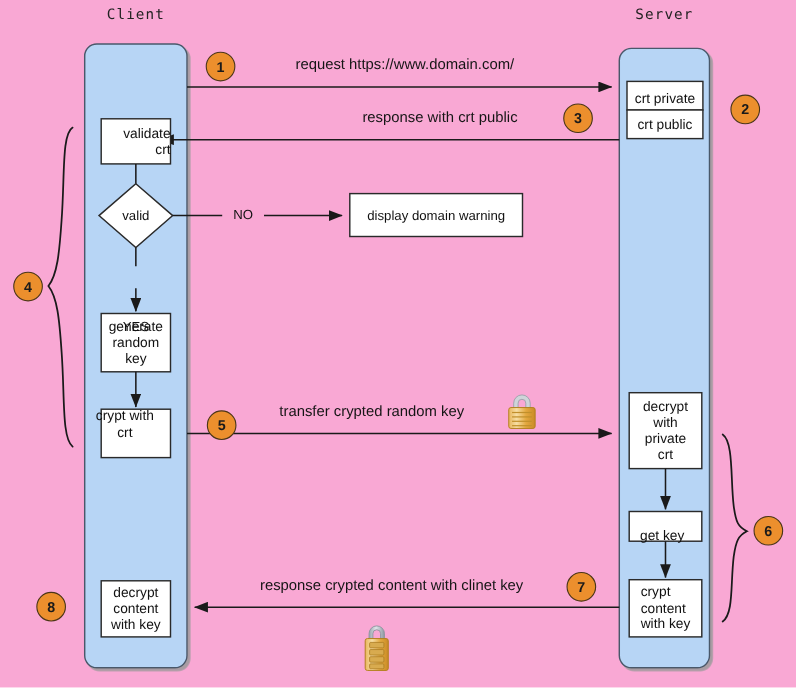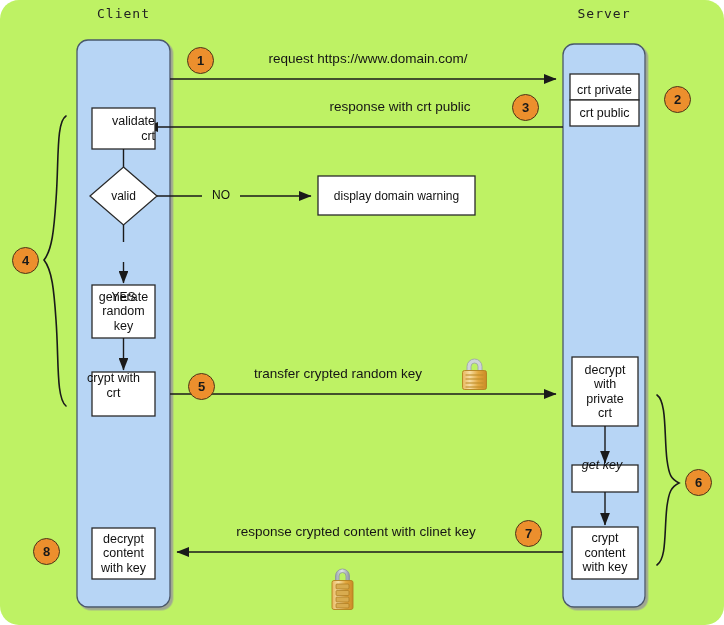--- a/index.html
+++ b/index.html
@@ -7,23 +7,22 @@
     padding: 0;
     background: #ffffff;
   }
   body {
     font-family: "Liberation Sans", sans-serif;
   }
   #diagram-root {
     position: relative;
     width: 724px;
     height: 625px;
-    background: #bef264;
+    background: #f9a8d4;
     overflow: hidden;
-    border-radius: 19px;
   }
   #diagram-svg {
     position: absolute;
     left: 0;
     top: 0;
     width: 724px;
     height: 625px;
   }
   
   .lbl {
@@ -269,25 +268,25 @@
     <div class="box-label">crt public</div>
   </div>
   <div class="centerer" style="left:572px; top:357px; width:66px; height:69px;">
     <div class="box-label" style="text-align:center;">
       <div>decrypt</div>
       <div>with</div>
       <div>private</div>
       <div>crt</div>
     </div>
   </div>
-  <div class="centerer" style="left:572px; top:452px; width:60px; height:27px;font-style:italic;">
+  <div class="centerer" style="left:572px; top:474px; width:60px; height:27px;">
     <div class="box-label">get key</div>
   </div>
   <div class="centerer" style="left:572px; top:527px; width:66px; height:52px;">
-    <div class="box-label" style="text-align:center;">
+    <div class="box-label" style="text-align:left;">
       <div>crypt</div>
       <div>content</div>
       <div>with key</div>
     </div>
   </div>
 
   <div class="step-circle" style="left:187px; top:47px;">1</div>
   <div class="step-circle" style="left:664px; top:86px;">2</div>
   <div class="step-circle" style="left:512px; top:94px;">3</div>
   <div class="step-circle" style="left:12px; top:247px;">4</div>

